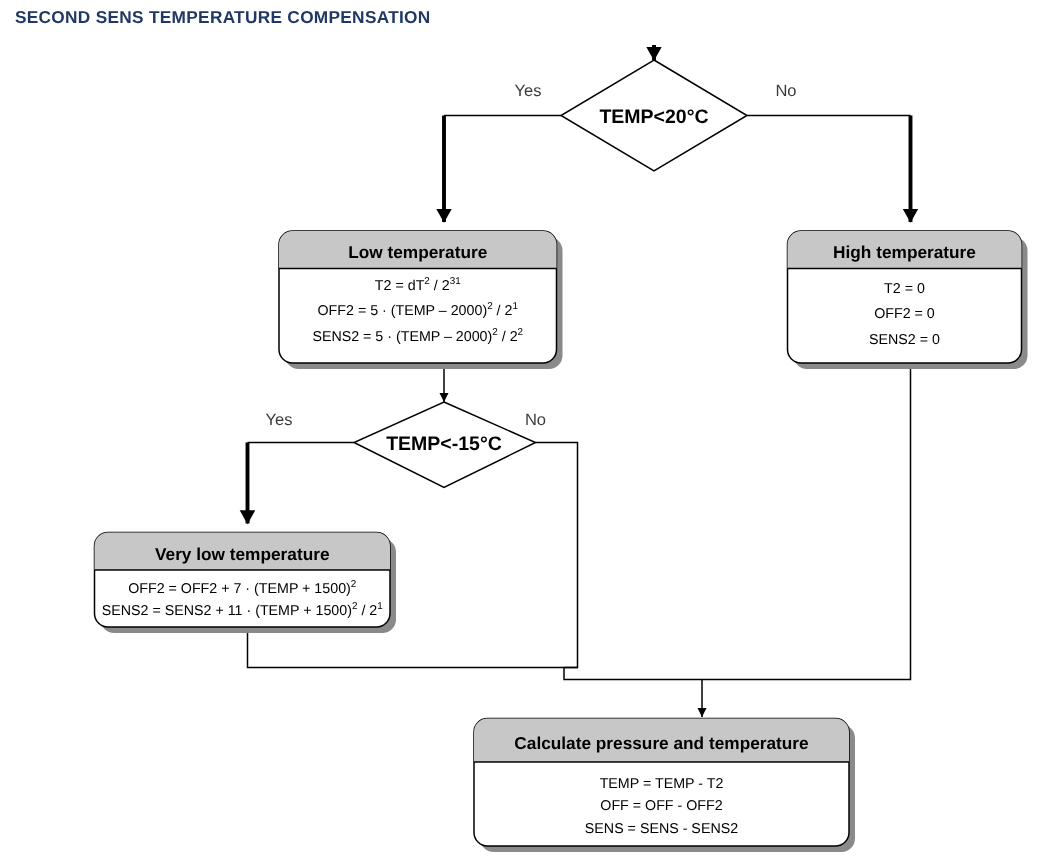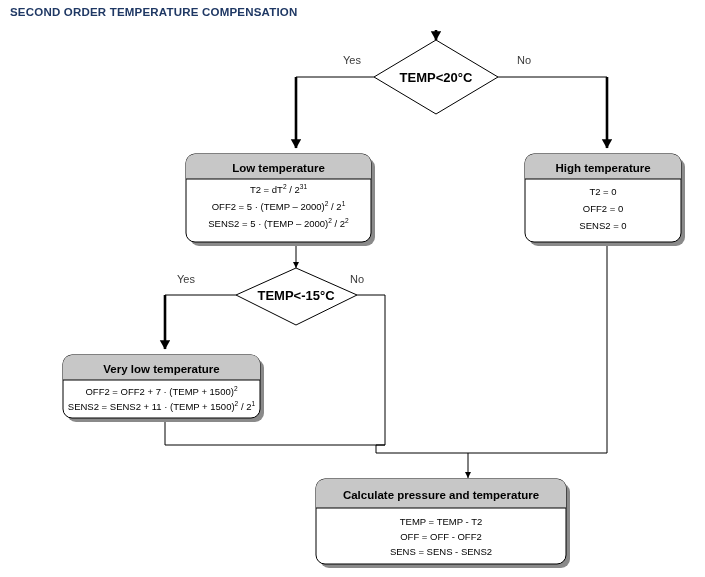--- a/index.html
+++ b/index.html
@@ -75,21 +75,21 @@
   }
   .conn-thick {
     stroke: #000000;
     stroke-width: 2.6;
     fill: none;
   }
 </style>
 </head>
 <body>
 
-<div id="page-title">SECOND ORDER TEMPERATURE COMPENSATION</div>
+<div id="page-title">SECOND SENS TEMPERATURE COMPENSATION</div>
 
 <svg id="flow-canvas" viewBox="0 0 705 577" xmlns="http://www.w3.org/2000/svg">
 
   <defs>
     <marker id="arrow-thin" markerWidth="8" markerHeight="8" refX="6" refY="3" orient="auto" markerUnits="strokeWidth">
       <path d="M0,0 L6,3 L0,6 z" fill="#000000"></path>
     </marker>
     <marker id="arrow-thick" markerWidth="5" markerHeight="5" refX="3.4" refY="2" orient="auto" markerUnits="strokeWidth">
       <path d="M0,0 L3.6,2 L0,4 z" fill="#000000"></path>
     </marker>

